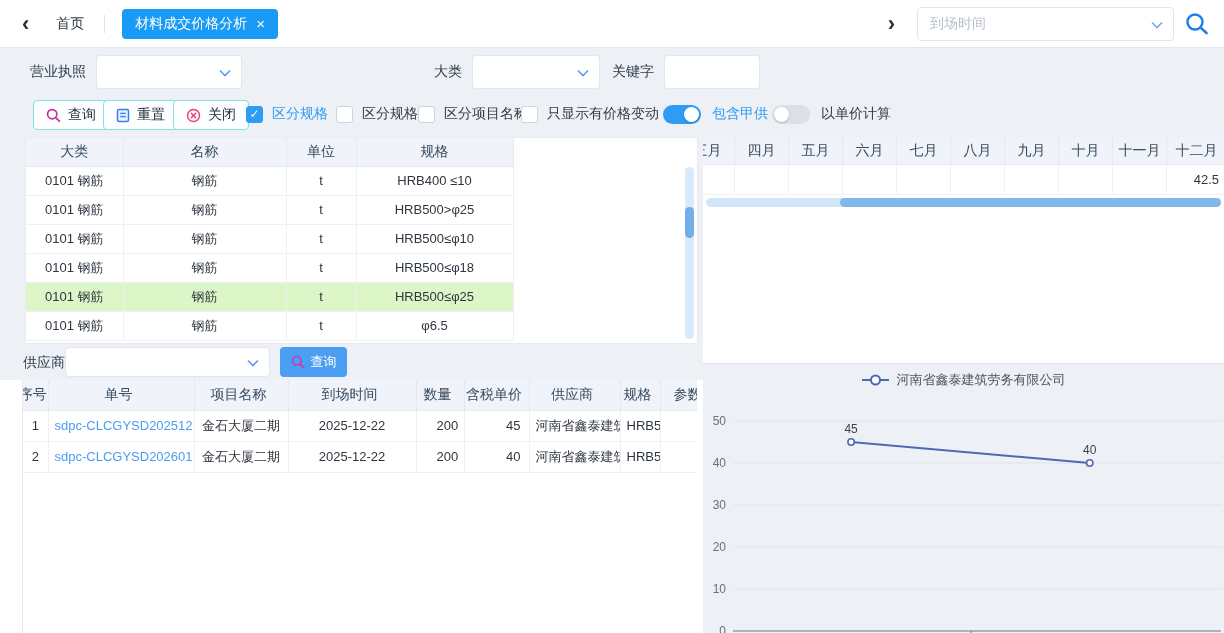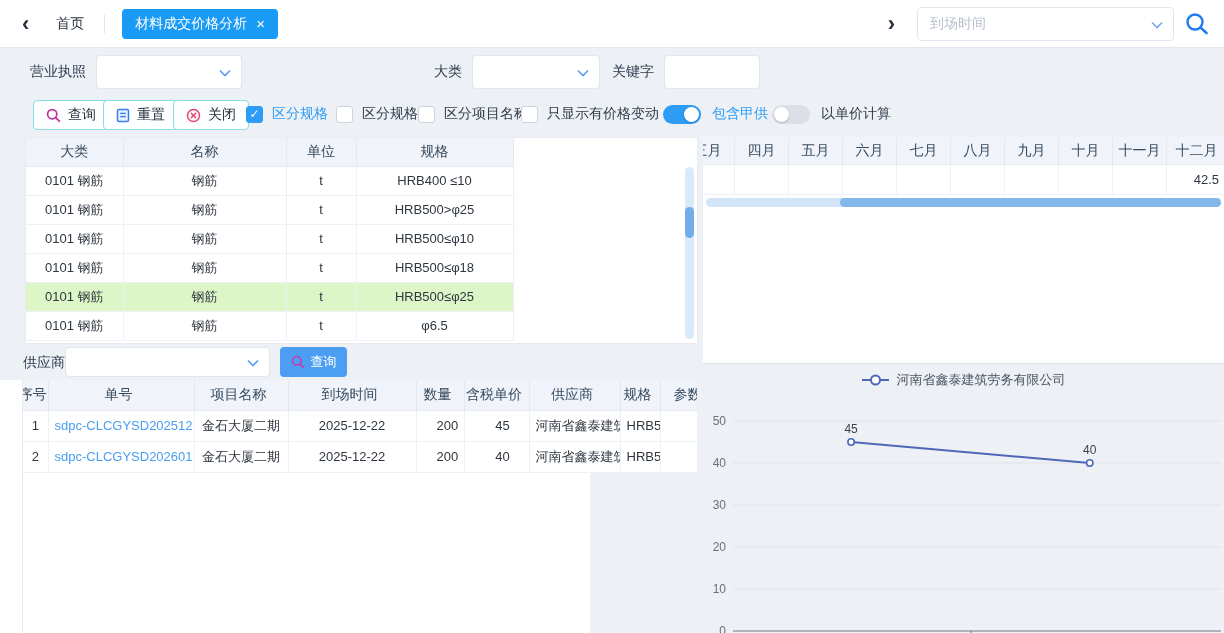--- a/index.html
+++ b/index.html
@@ -73,29 +73,29 @@
   .supplierbar { position:absolute; left:0; top:344px; width:703px; height:36px; }
   .sup-label { position:absolute; left:23px; top:10px; font-size:14px; color:#2f3b4d; }
   .sup-select { position:absolute; left:65px; top:3px; width:205px; height:30px; background:#fff;
                 border:1px solid #e0e5ee; border-radius:4px; cursor:pointer; }
   .sup-select .sel-chev { top:11px; }
   .sup-query { position:absolute; left:280px; top:3px; width:67px; height:30px; background:#4b9ef2;
                border-radius:4px; color:#fff; font-size:13px; display:flex; align-items:center;
                justify-content:center; gap:6px; cursor:pointer; }
 
   
-  .orders-panel { position:absolute; left:0; top:380px; width:590px; height:253px; background:#fff; }
+  .orders-panel { position:absolute; left:0; top:380px; width:703px; height:253px; background:#fff; }
   .orders-clip { position:absolute; left:22px; top:0; width:675px; height:100%; overflow:hidden;
                  border-left:1px solid #e7ebf1; }
   .orders-table { width:697px; }
   .orders-table th { height:30px; }
   .orders-table td { height:31px; }
   th.th-first span { display:inline-block; margin-left:-5px; white-space:nowrap; }
   td.cell-link { color:#4a9df0; text-align:left; padding-left:6px; cursor:pointer; }
-  td.cell-num { padding-right:8px;padding-left:20px; }
+  td.cell-num { text-align:right; padding-right:8px;padding-left:20px; }
   td.cell-left { text-align:left; padding-left:6px; }
 
   
   .months-panel { position:absolute; left:703px; top:137px; width:521px; height:226px;
                   background:#fff; overflow:hidden; }
   .mheader,.mrow { display:flex; width:560px; margin-left:-22px; }
   .mheader { height:28px; background:#f0f3f9; border-bottom:1px solid #e4e9f0; }
   .mh { flex:0 0 54px; display:flex; align-items:center; justify-content:center;
         font-size:14px; color:#374a5e; border-right:1px solid #e4e9f0; }
   .mrow { height:30px; border-bottom:1px solid #edf0f4; }

